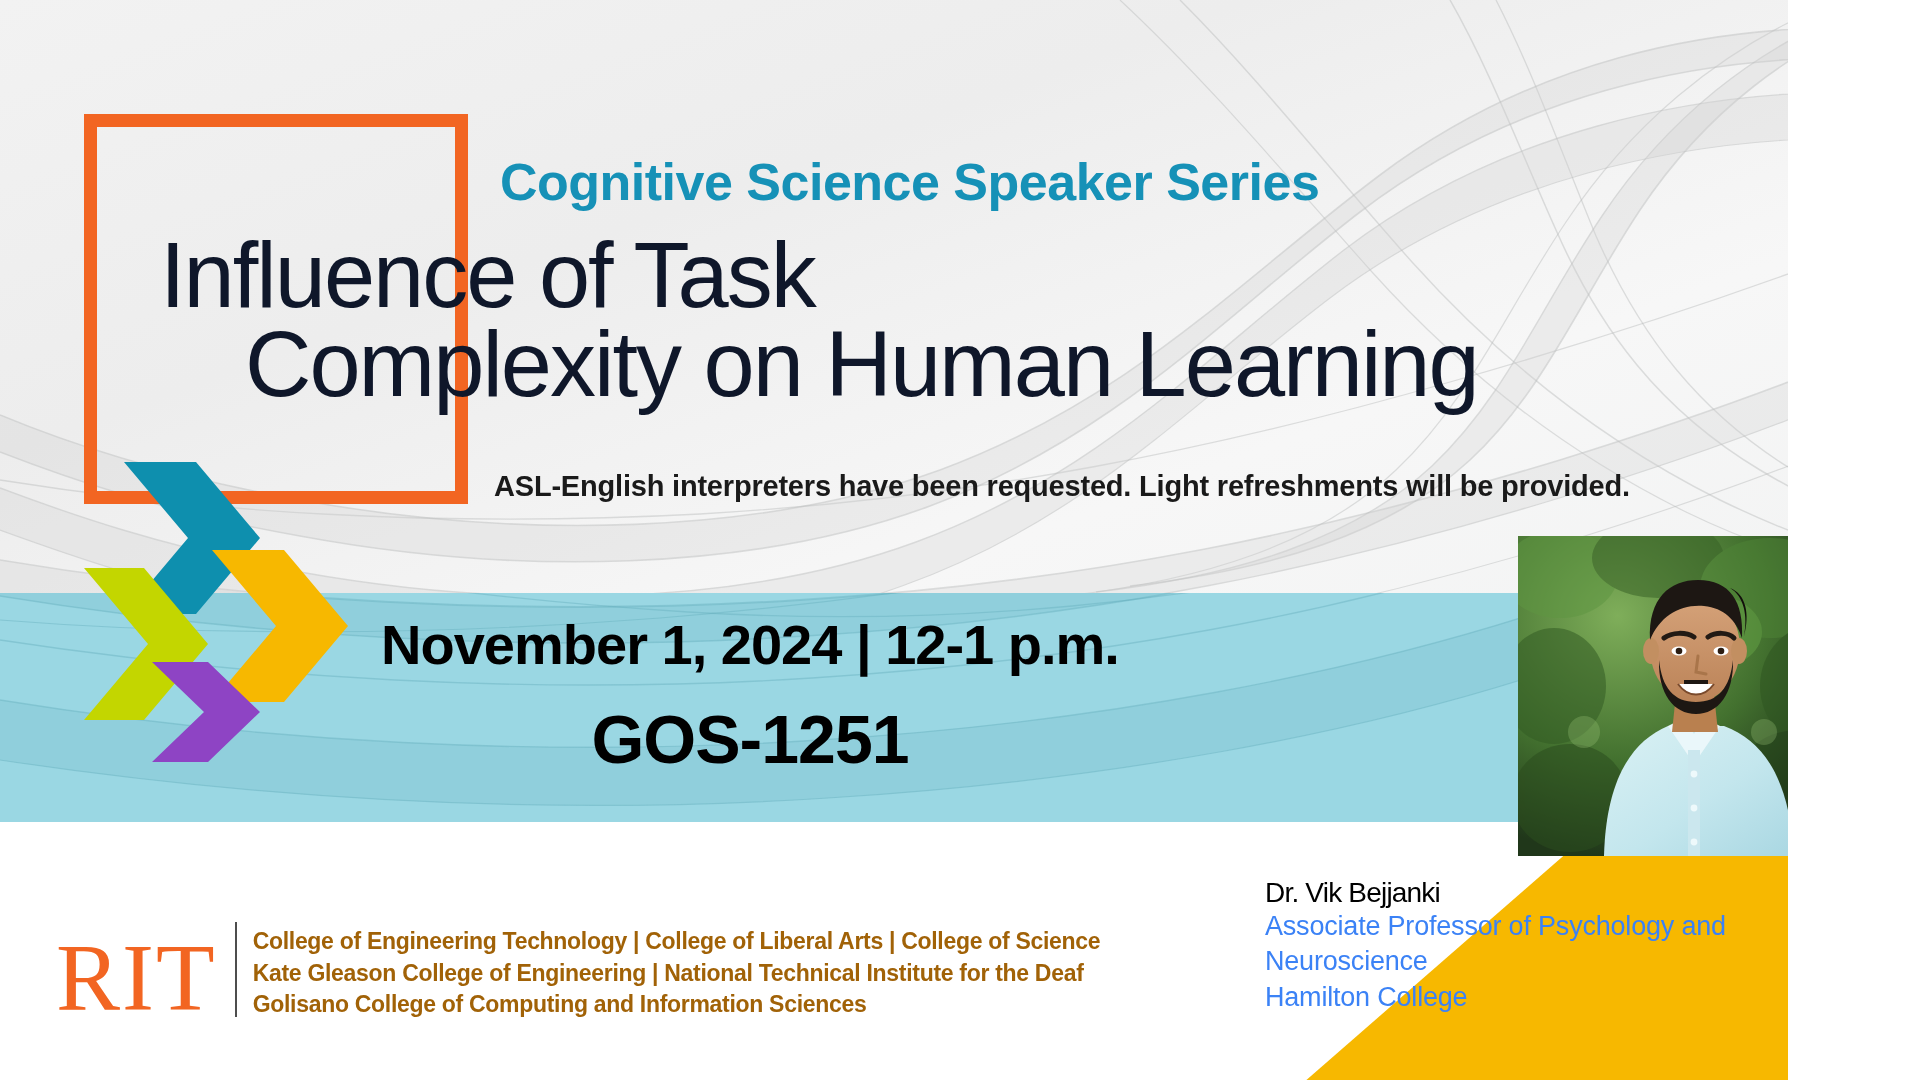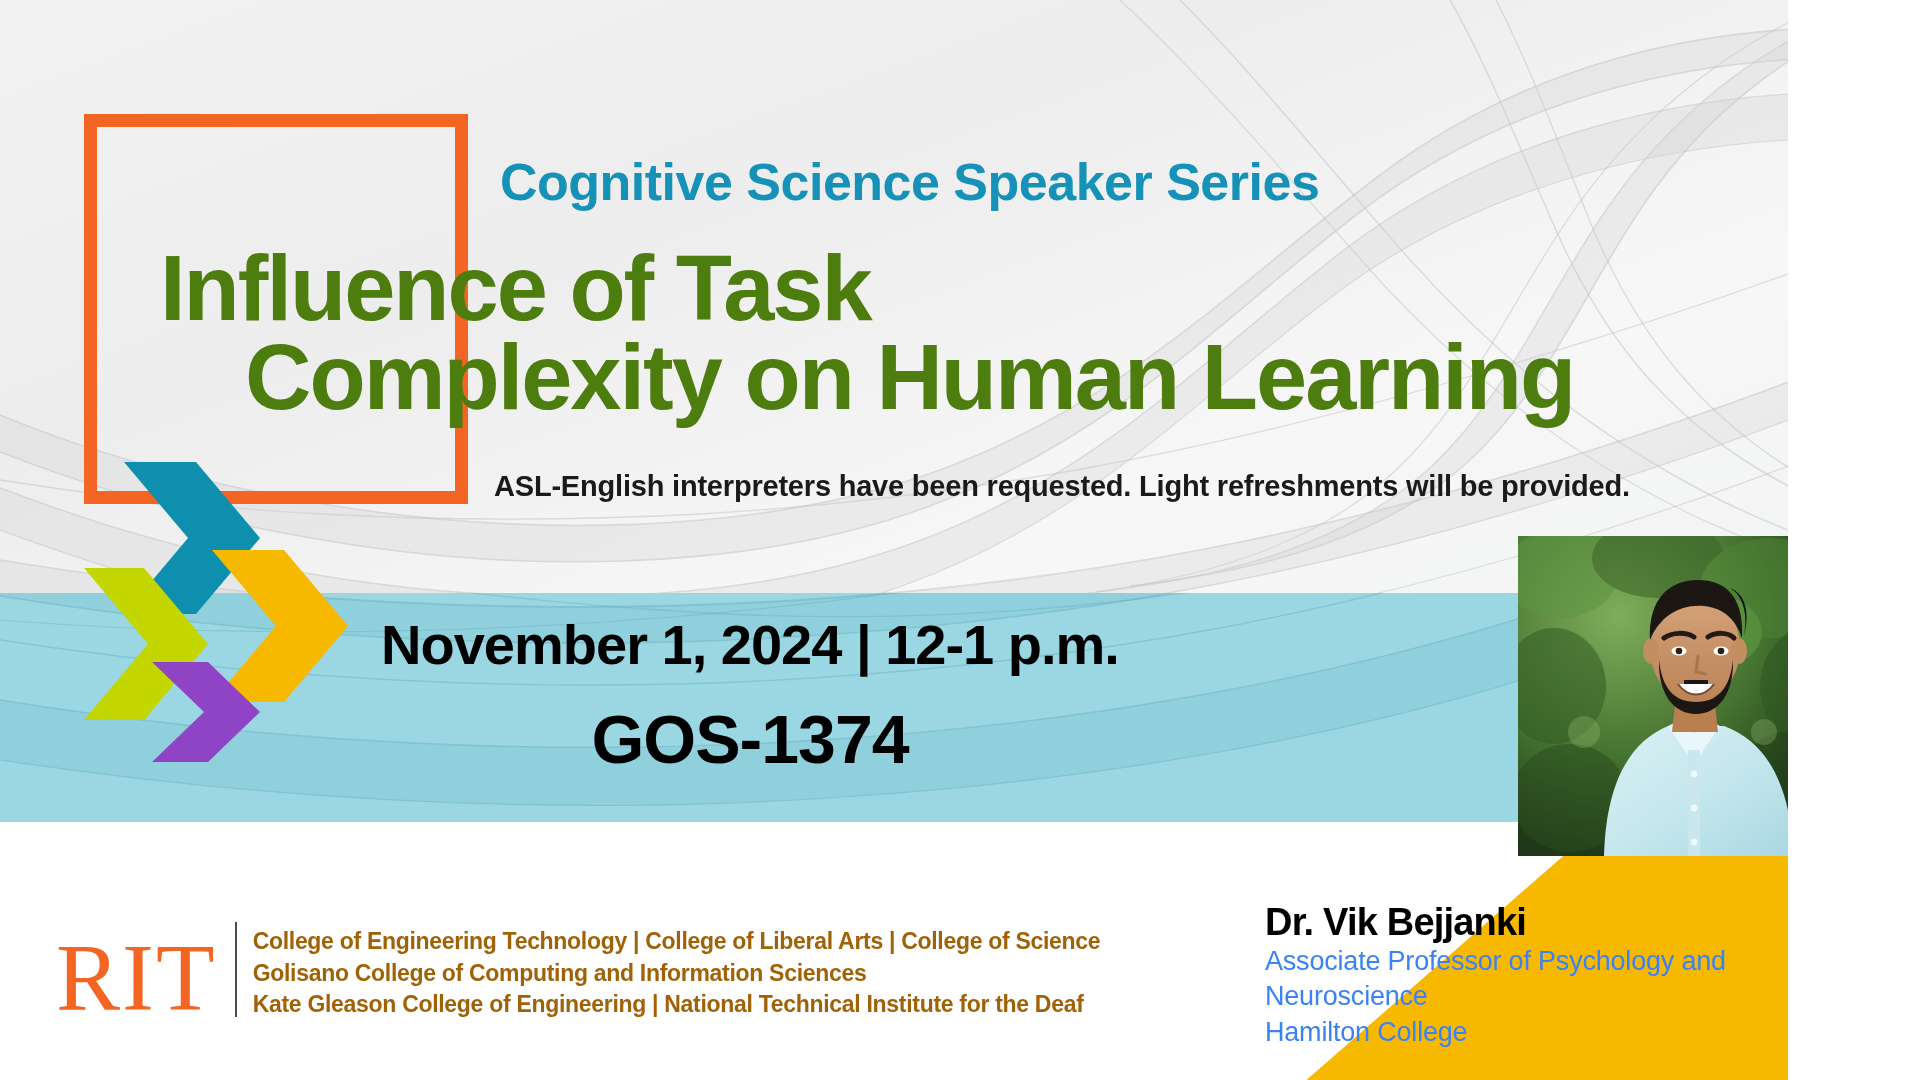--- a/index.html
+++ b/index.html
@@ -90,25 +90,25 @@
     font-weight: 700;
     letter-spacing: -0.5px;
     color: #1691b7;
     white-space: nowrap;
     font-stretch: condensed;
   }
 
   .headline {
     position: absolute;
     left: 150px;
-    top: 244px;
+    top: 231px;
     width: 1660px;
-    color: #4d7c0f;
+    color: #0f172a;
     font-size: 92px;
-    font-weight: 700;
+    font-weight: 400;
     line-height: 0.97;
     letter-spacing: -2px;
     font-stretch: condensed;
   }
   .headline .line1 { display: block; text-align: left; padding-left: 10px; }
   .headline .line2 { display: block; text-align: left; padding-left: 95px; }
 
   .accessibility-note {
     position: absolute;
     left: 494px;
@@ -160,27 +160,26 @@
 
   
   .speaker-block {
     position: absolute;
     left: 1265px;
     top: 878px;
     width: 620px;
     text-align: left;
   }
   .speaker-name {
-    font-size: 38px;
-    font-weight: 700;
+    font-size: 28px;
+    font-weight: 400;
     color: #000000;
     letter-spacing: -0.8px;
     line-height: 1.1;
     font-stretch: condensed;
-    margin-top: 24px;
   }
   .speaker-title, .speaker-org {
     font-size: 27px;
     font-weight: 400;
     color: #3b82f6;
     line-height: 1.32;
     letter-spacing: -0.2px;
     font-stretch: condensed;
   }
 
@@ -289,21 +288,21 @@
 
   <div class="headline">
     <span class="line1">Influence of Task</span>
     <span class="line2">Complexity on Human Learning</span>
   </div>
 
   <div class="accessibility-note">ASL-English interpreters have been requested. Light refreshments will be provided.</div>
 
   <div class="event-datetime">November 1, 2024 | 12-1 p.m.</div>
 
-  <div class="event-location">GOS-1374</div>
+  <div class="event-location">GOS-1251</div>
 
   <div class="portrait">
     <svg viewBox="0 0 332 320" width="332" height="320">
       <defs>
         <radialGradient id="folA" cx="30%" cy="25%" r="75%">
           <stop offset="0%" stop-color="#7fae5a"></stop>
           <stop offset="60%" stop-color="#43712f"></stop>
           <stop offset="100%" stop-color="#20371a"></stop>
         </radialGradient>
         <linearGradient id="shirtG" x1="0" y1="0" x2="1" y2="1">
@@ -377,18 +376,18 @@
     <div class="speaker-name">Dr. Vik Bejjanki</div>
     <div class="speaker-title">Associate Professor of Psychology and Neuroscience</div>
     <div class="speaker-org">Hamilton College</div>
   </div>
 
   <div class="logo-lockup">
     <div class="rit-mark">RIT</div>
     <div class="logo-divider"></div>
     <div class="college-list">
       <div class="college-line">College of Engineering Technology | College of Liberal Arts | College of Science</div>
+      <div class="college-line">Kate Gleason College of Engineering |  National Technical Institute for the Deaf</div>
       <div class="college-line">Golisano College of Computing and Information Sciences</div>
-      <div class="college-line">Kate Gleason College of Engineering |  National Technical Institute for the Deaf</div>
     </div>
   </div>
 
 </div>
 
 </body></html>

